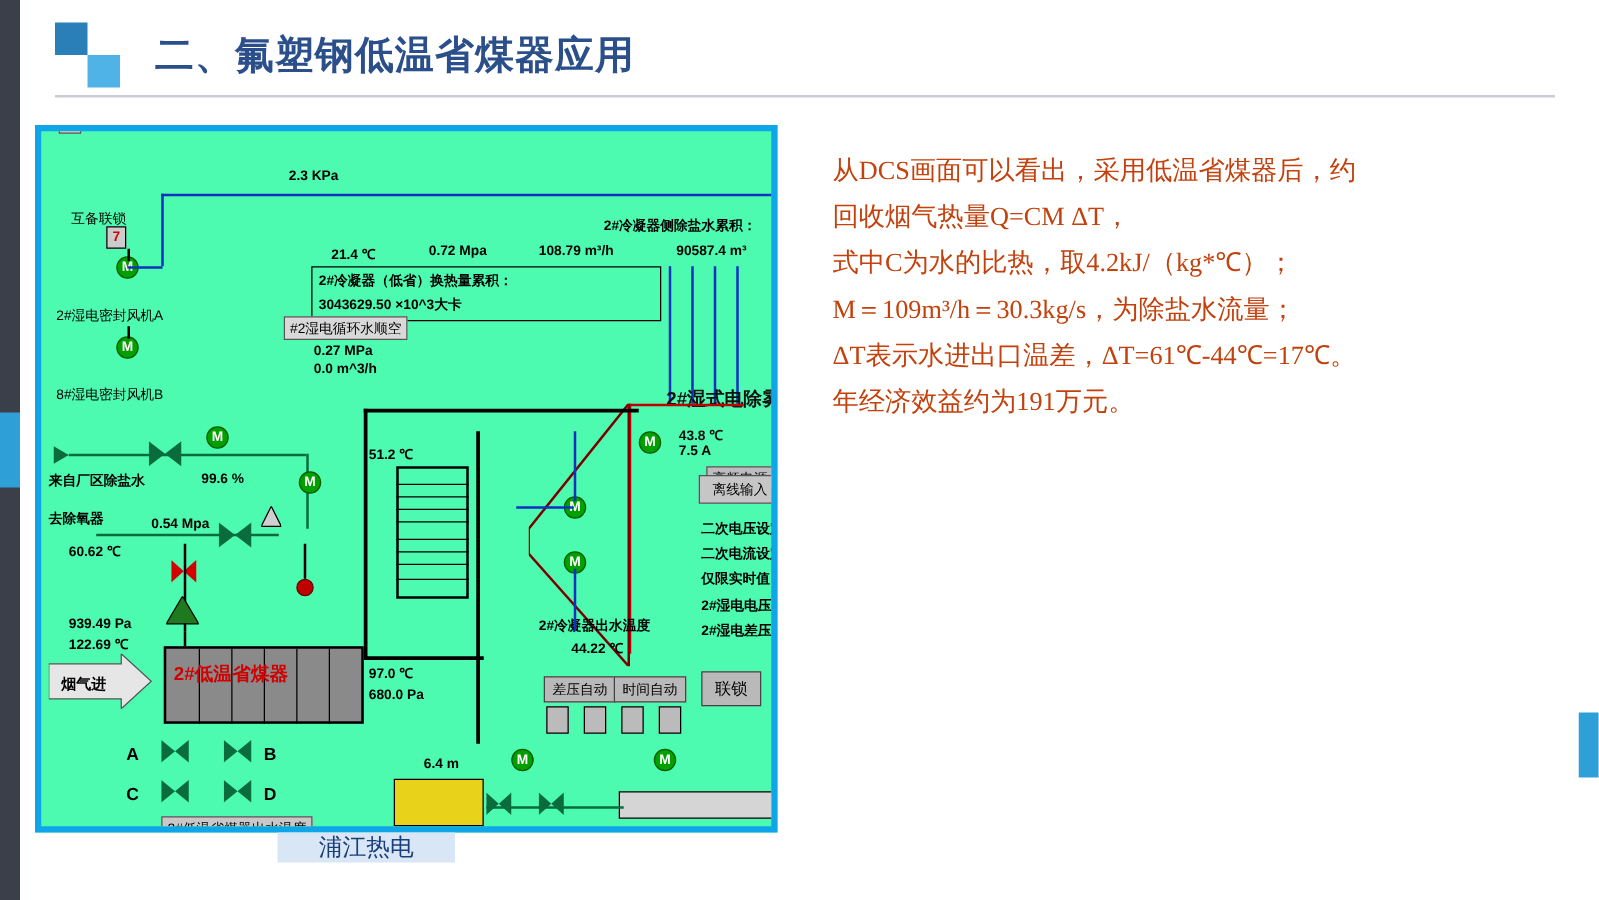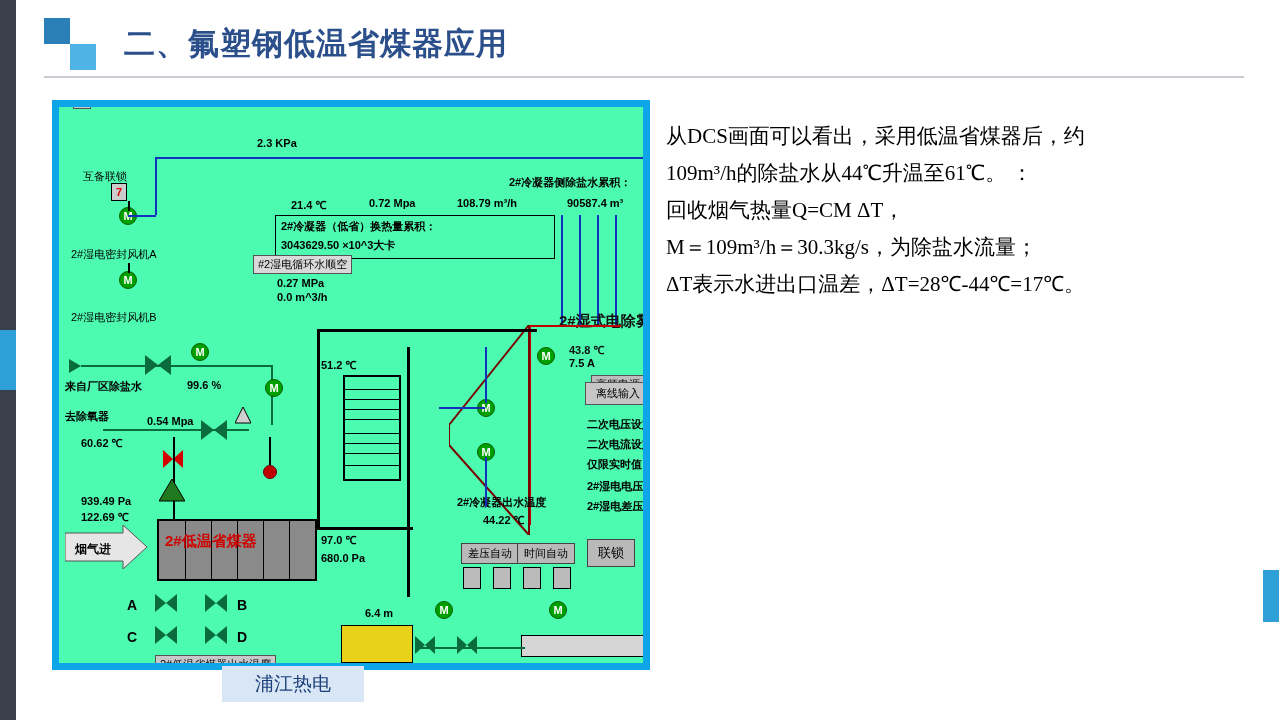--- a/index.html
+++ b/index.html
@@ -37,22 +37,21 @@
   }
   .title-rule{
     position:absolute;left:44px;top:76px;width:1200px;height:2px;
     background:#c9cdd3;
   }
   
   .dcs{
     position:absolute;left:28px;top:100px;width:584px;height:556px;
     background:#4dfbb0;
     overflow:hidden;
-    border:7px solid #0ea5e9;
-    margin-left:24px;
+    border:5px solid #0ea5e9;
   }
   .dcs *{box-sizing:border-box;}
   .lbl{position:absolute;font-size:11px;color:#000;white-space:nowrap;font-family:"Liberation Sans",sans-serif;}
   .lbl.b{font-weight:bold;}
   .lbl.red{color:#d40000;}
   .box{position:absolute;border:1px solid #000;background:#cfcfcf;}
   .line{position:absolute;background:#000;}
   .line.blue{background:#1030c0;}
   .line.red{background:#c00000;}
   .line.dkgreen{background:#0a6b3d;}
@@ -80,28 +79,28 @@
   .graybar{position:absolute;background:#b0b0b0;border:1px solid #000;}
   .tri-right{
     position:absolute;width:0;height:0;
     border-top:7px solid transparent;border-bottom:7px solid transparent;
     border-left:12px solid #0a6b3d;
   }
   
   .rtext{
     position:absolute;left:666px;top:118px;width:580px;
     font-family:"Liberation Serif", serif;
-    color:#000000;
+    color:#c2410c;
     font-size:21px;
     line-height:37px;
   }
   .rtext p{margin:0;}
   
   .caption{
-    position:absolute;left:222px;top:666px;width:142px;height:36px;
+    position:absolute;left:222px;top:666px;width:142px;height:24px;
     background:#d9e6f5;
     color:#1a3f7a;font-size:19px;
     display:flex;align-items:center;justify-content:center;
     font-family:"Liberation Sans",sans-serif;
   }
 </style>
 </head>
 <body>
 
 <div class="left-bar"></div>
@@ -124,21 +123,21 @@
   <div class="line blue" style="left:96px;top:50px;width:2px;height:58px;"></div>
 
   <div class="lbl" style="left:24px;top:62px;">互备联锁</div>
   <div class="box" style="left:52px;top:76px;width:16px;height:18px;background:#cccccc;">
     <div class="lbl red b" style="left:4px;top:2px;">7</div>
   </div>
 
   <div class="motor" style="left:60px;top:100px;">M</div>
   <div class="lbl" style="left:12px;top:140px;">2#湿电密封风机A</div>
   <div class="motor" style="left:60px;top:164px;">M</div>
-  <div class="lbl" style="left:12px;top:203px;">2#湿电密封风机B</div>
+  <div class="lbl" style="left:12px;top:203px;">8#湿电密封风机B</div>
   <div class="line" style="left:69px;top:94px;width:2px;height:10px;"></div>
   <div class="line" style="left:69px;top:156px;width:2px;height:10px;"></div>
   <div class="line blue" style="left:69px;top:108px;width:28px;height:2px;"></div>
 
   <div class="lbl b" style="left:232px;top:90px;">21.4 ℃</div>
   <div class="lbl b" style="left:310px;top:90px;">0.72 Mpa</div>
   <div class="lbl b" style="left:398px;top:90px;">108.79 m³/h</div>
   <div class="lbl b" style="left:508px;top:90px;">90587.4 m³</div>
   <div class="lbl b" style="left:450px;top:68px;text-align:right;">2#冷凝器侧除盐水累积：</div>
 
@@ -295,19 +294,20 @@
 
   <div class="motor" style="left:418px;top:336px;">M</div>
   <div class="motor" style="left:418px;top:292px;">M</div>
   <div class="line blue" style="left:426px;top:240px;width:2px;height:56px;"></div>
   <div class="line blue" style="left:426px;top:350px;width:2px;height:50px;"></div>
   <div class="line blue" style="left:380px;top:300px;width:46px;height:2px;"></div>
 </div>
 
 <div class="rtext">
   <p>从DCS画面可以看出，采用低温省煤器后，约</p>
-  <p>109m³/h的除盐水从44℃升温至61℃。 ：</p>
   <p>回收烟气热量Q=CM ΔT，</p>
+  <p>式中C为水的比热，取4.2kJ/（kg*℃）；</p>
   <p>M＝109m³/h＝30.3kg/s，为除盐水流量；</p>
-  <p>ΔT表示水进出口温差，ΔT=28℃-44℃=17℃。</p>
+  <p>ΔT表示水进出口温差，ΔT=61℃-44℃=17℃。</p>
+  <p>年经济效益约为191万元。</p>
 </div>
 
 <div class="caption">浦江热电</div>
 
 </body></html>

